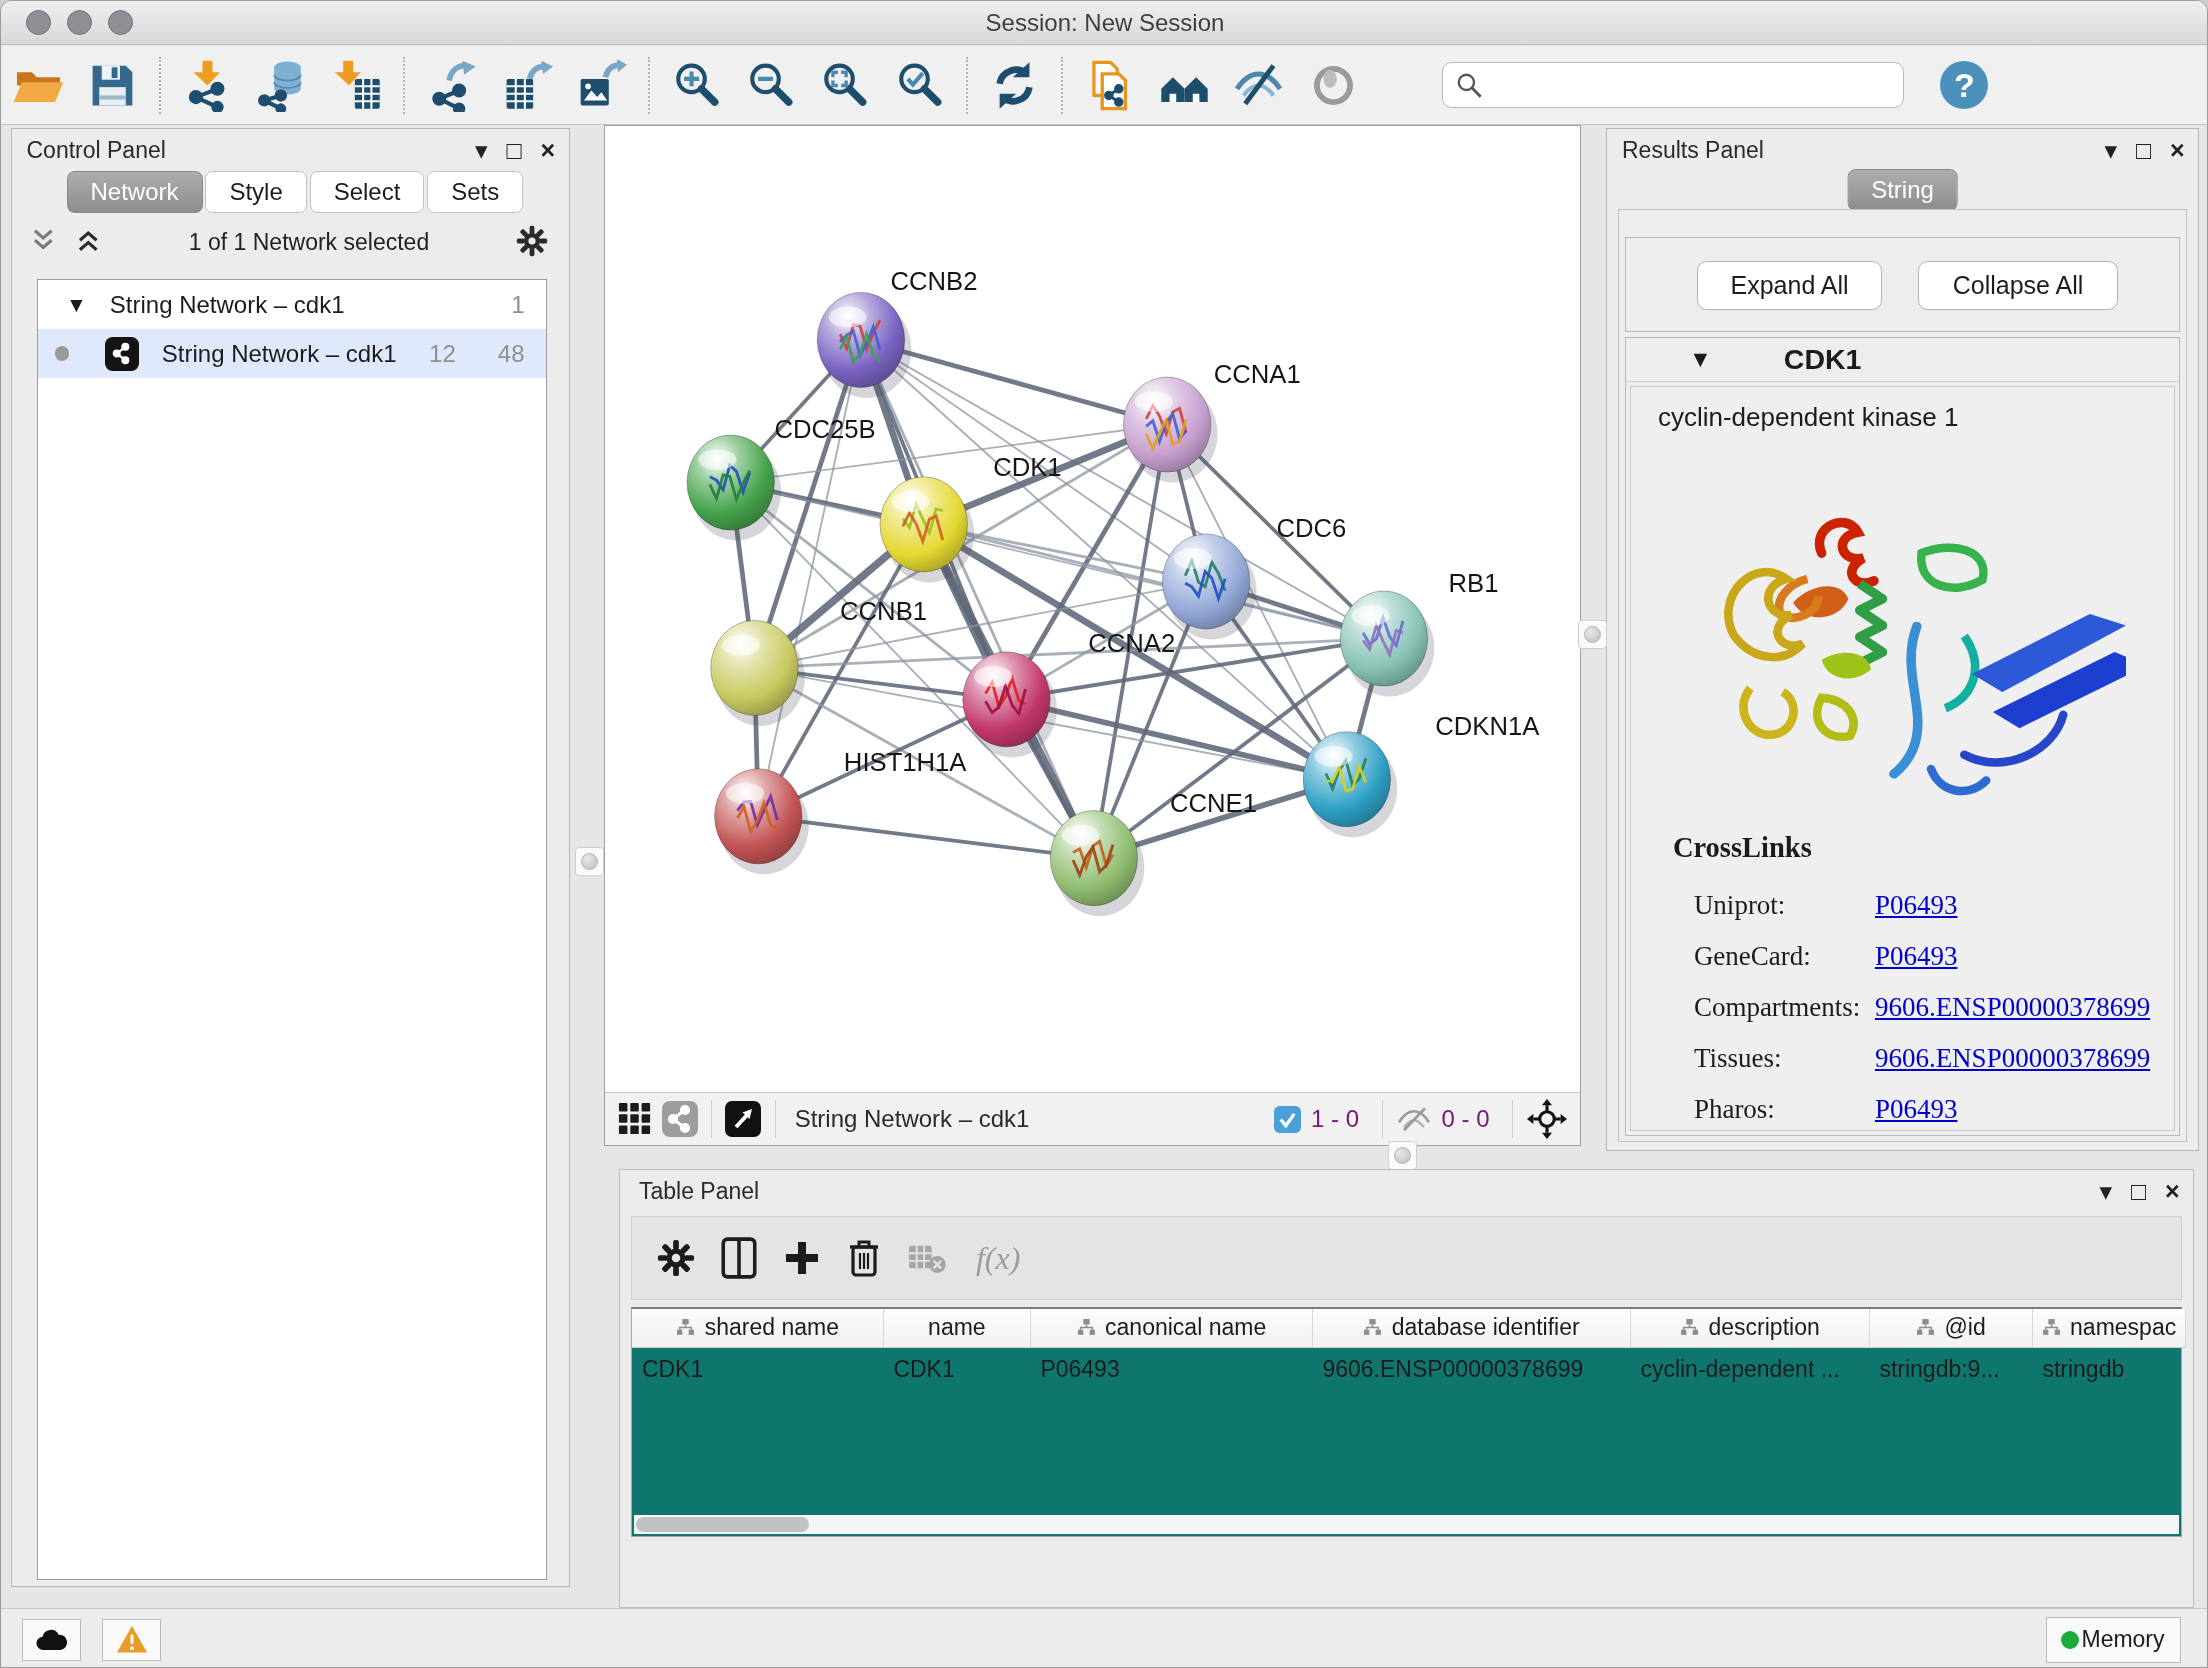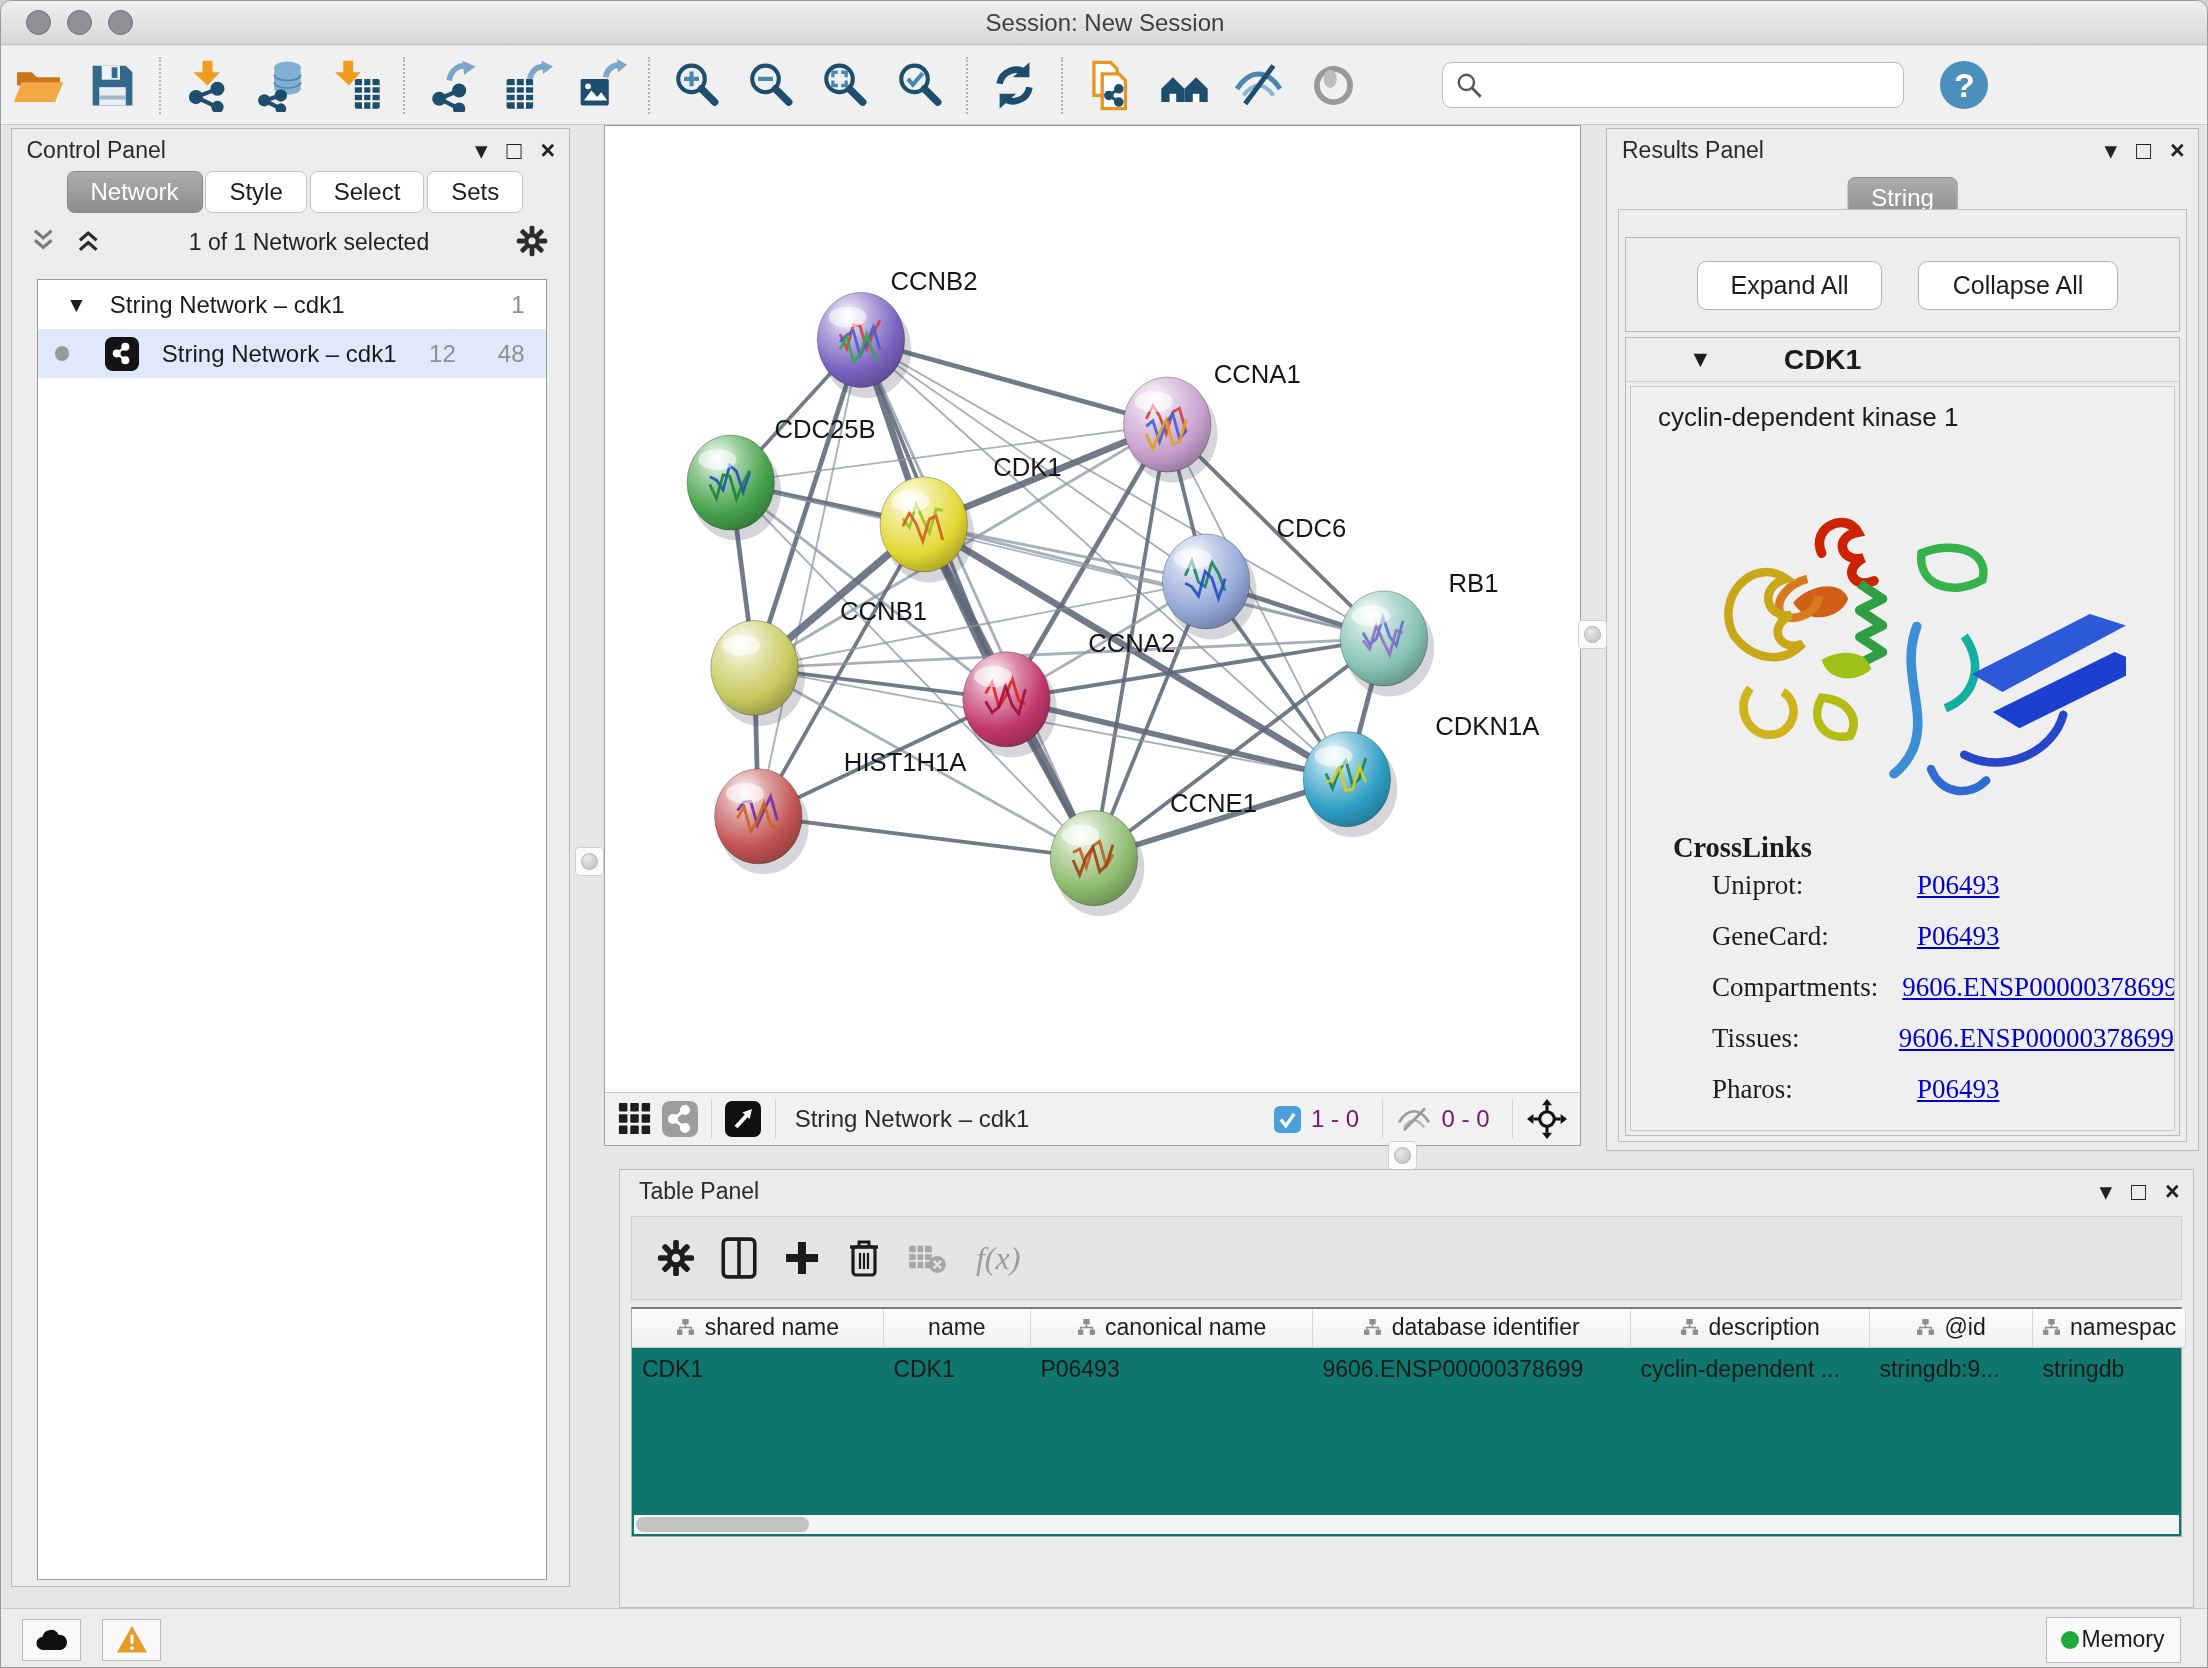--- a/index.html
+++ b/index.html
@@ -59,36 +59,36 @@
   .net-bar{position:absolute;left:0;bottom:0;width:975px;height:53px;background:#f1f1f1;
     border-top:1px solid #c9c9c9;display:flex;align-items:center;}
   .nb-ico{margin-left:13.3px;display:flex;align-items:center;}
   .nb-sep{width:0;height:38px;border-left:1px solid #cfcfcf;margin:0 13.3px;}
   .nb-title{font-size:24px;color:#2a2a2a;margin-left:5.7px;}
   .nb-right{margin-left:auto;display:flex;align-items:center;}
   .nb-count{font-size:24px;color:#701a75;margin:0 9.5px;}
   
   .results-panel{position:absolute;left:1605px;top:127px;width:593px;height:1023px;background:#ececec;
     border:1px solid #b6b6b6;}
-  .rp-tab{position:absolute;left:50%;transform:translateX(-50%);top:48px;}
+  .rp-tab{position:absolute;left:50%;transform:translateX(-50%);top:40px;}
   .rp-outer{position:absolute;left:11.4px;top:80px;right:11.4px;bottom:7.6px;background:#ededed;
     border:1.9px solid #c0c0c0;}
   .rp-box1{position:absolute;left:5.7px;right:5.7px;top:27px;height:95px;border:1.9px solid #b9b9b9;background:#ededed;}
   .rp-btn{position:absolute;top:23px;height:49px;background:#fff;border:1.9px solid #b3b3b3;border-radius:9.5px;
     font-size:25px;display:flex;align-items:center;justify-content:center;}
   .rp-box2{position:absolute;left:5.7px;right:5.7px;top:127px;bottom:5.7px;border:1.9px solid #b9b9b9;background:#ededed;}
   .rp-generow{height:44px;display:flex;align-items:center;border-bottom:1px solid #cfcfcf;}
   .rp-generow .tri{margin-left:63px;font-size:23px;}
   .rp-gene{margin-left:72px;font-size:28.5px;font-weight:bold;}
   .rp-inner{position:absolute;left:3.8px;right:3.8px;top:48px;bottom:3.8px;border:1px solid #c9c9c9;background:#efefef;overflow:hidden;}
   .rp-desc{margin:15px 0 0 27px;font-size:26px;}
   .protein-wrap{margin:7.6px auto 0 auto;width:447px;height:388px;}
   .crosslinks{font-family:"Liberation Serif","DejaVu Serif",serif;}
   .cl-title{margin:3.8px 0 5.7px 42px;font-size:28.5px;font-weight:bold;}
-  .cl-row{display:flex;margin-left:81px;height:51px;align-items:flex-start;font-size:27px;gap:24px;}
+  .cl-row{display:flex;margin-left:63px;height:51px;align-items:flex-end;font-size:27px;}
   .cl-label{width:181px;}
   .cl-value{color:#0000cc;text-decoration:underline;}
   
   .splitter-handle{position:absolute;width:28.5px;height:28.5px;background:#fbfbfb;border:1px solid #cfcfcf;
     border-radius:3.8px;display:flex;align-items:center;justify-content:center;}
   .splitter-handle::after{content:"";width:15px;height:15px;border-radius:50%;
     background:radial-gradient(circle at 35% 30%,#e8e8e8,#bdbdbd);border:1px solid #b3b3b3;}
   
   .table-panel{position:absolute;left:618px;top:1168px;width:1575px;height:439px;background:#ebebeb;
     border:1px solid #bdbdbd;}

